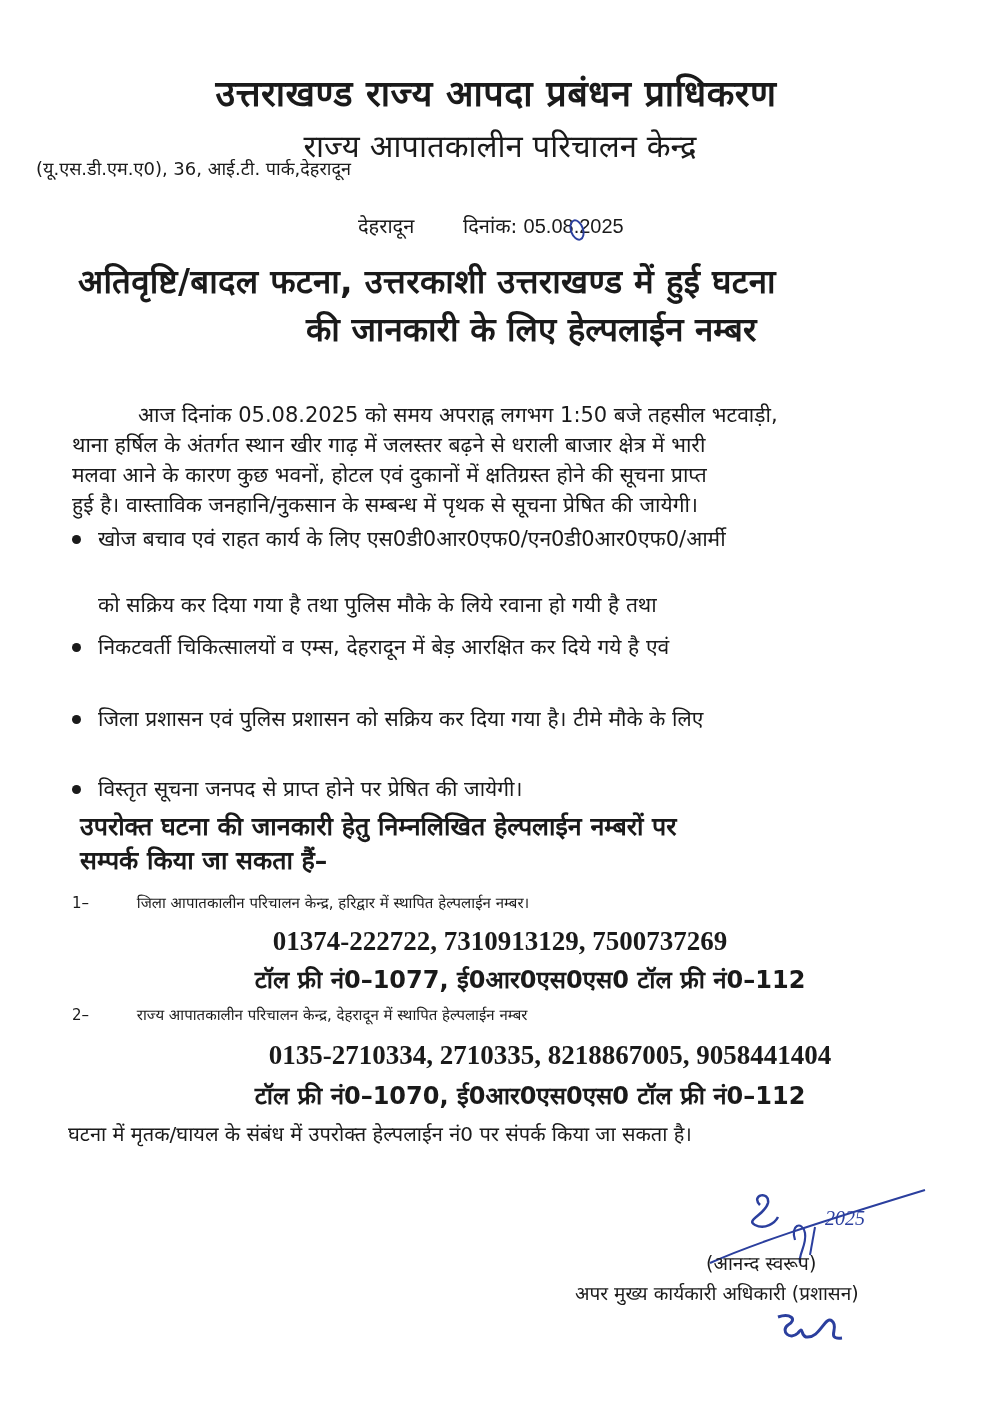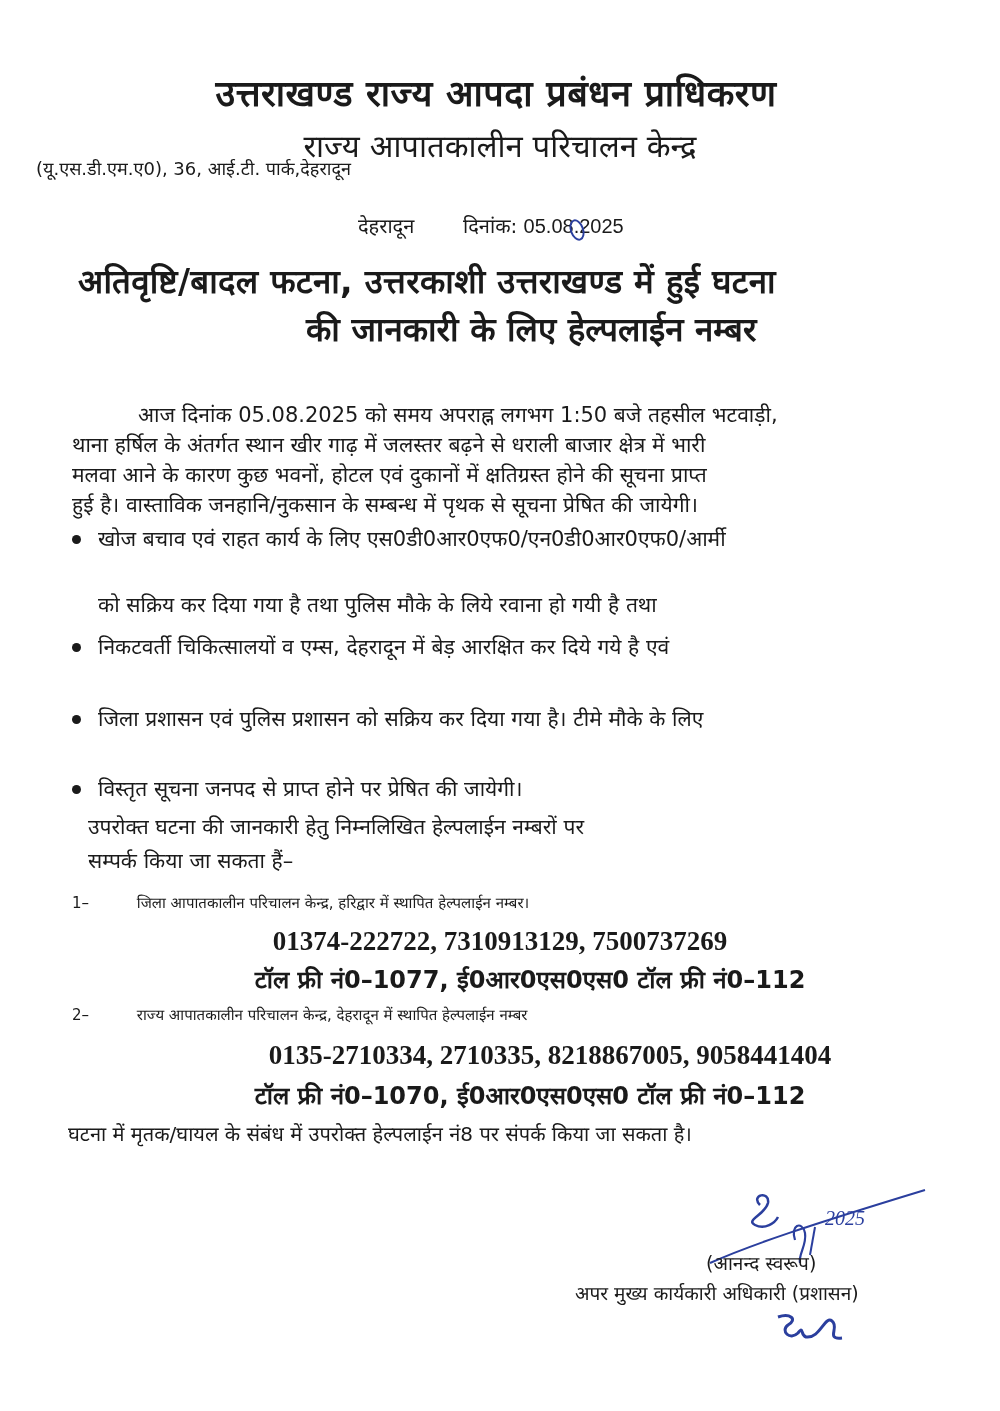--- a/index.html
+++ b/index.html
@@ -13,21 +13,21 @@
   .dateline .gap { display:inline-block; width:36px; }
   .datenum { font-family:"Liberation Sans", sans-serif; font-size:20px; position:relative; }
   .datemark { position:absolute; left:46px; top:4px; width:10px; height:18px; border:2px solid #2b3f9e; border-radius:50%; transform:rotate(-20deg); }
   .title1 { top:258px; left:78px; font-size:33px; font-weight:bold; letter-spacing:0.3px; }
   .title2 { top:306px; left:306px; font-size:33px; font-weight:bold; }
   .para { position:absolute; left:72px; width:866px; font-size:21px; line-height:30px; text-align:justify; }
   .para .indent { display:inline-block; width:66px; }
   .bullet { position:absolute; left:72px; width:866px; font-size:21px; line-height:30px; }
   .bullet .dot { position:absolute; left:0; top:11px; width:9px; height:9px; background:#1a1a1a; border-radius:50%; }
   .bullet .txt { position:absolute; left:26px; width:840px; text-align:justify; }
-  .bold-line { position:absolute; left:88px; width:866px; font-size:21px; font-weight:normal; line-height:34px; }
+  .bold-line { position:absolute; left:80px; width:866px; font-size:25px; font-weight:bold; line-height:34px; }
   .item { position:absolute; left:72px; font-size:15px; }
   .item .num { display:inline-block; width:60px; }
   .phones { position:absolute; left:0; width:1000px; text-align:center; font-family:"Liberation Serif", serif; font-size:27px; font-weight:bold; }
   .tollfree { position:absolute; left:0; width:1000px; text-align:center; font-size:24px; font-weight:bold; }
   .footer { top:1120px; left:68px; font-size:20px; }
   .signame { top:1250px; left:706px; font-size:19px; }
   .sigdesig { top:1280px; left:575px; font-size:19px; }
   .sig { position:absolute; }
 </style>
 </head>
@@ -102,21 +102,21 @@
 <div class="phones" style="top:926px;">01374-222722, 7310913129, 7500737269</div>
 <div class="tollfree" style="top:962px; left:30px;">टॉल फ्री नं0–1077, ई0आर0एस0एस0 टॉल फ्री नं0–112</div>
 
 <div class="item" style="top:1004px;">
   <span class="num">2–</span>
   <span>राज्य आपातकालीन परिचालन केन्द्र,  देहरादून में स्थापित हेल्पलाईन नम्बर</span>
 </div>
 <div class="phones" style="top:1040px; left:50px;">0135-2710334, 2710335, 8218867005, 9058441404</div>
 <div class="tollfree" style="top:1078px; left:30px;">टॉल फ्री नं0–1070, ई0आर0एस0एस0 टॉल फ्री नं0–112</div>
 
-<div class="abs footer">घटना में मृतक/घायल के संबंध में उपरोक्त हेल्पलाईन नं8 पर संपर्क किया जा सकता है।</div>
+<div class="abs footer">घटना में मृतक/घायल के संबंध में उपरोक्त हेल्पलाईन नं0 पर संपर्क किया जा सकता है।</div>
 
 <svg class="sig" style="left:690px; top:1185px;" width="250" height="80" viewBox="0 0 250 80">
   <path d="M70 20 C 60 10, 80 5, 78 18 C 75 30, 55 35, 65 40 C 75 45, 85 38, 88 32" stroke="#2b3f9e" stroke-width="2.5" fill="none"></path>
   <path d="M20 78 C 60 60, 120 40, 235 5" stroke="#2b3f9e" stroke-width="2" fill="none"></path>
   <path d="M105 55 C 100 40, 112 35, 115 48 C 117 60, 108 70, 110 78" stroke="#2b3f9e" stroke-width="2.2" fill="none"></path>
   <path d="M125 42 L 120 70" stroke="#2b3f9e" stroke-width="2" fill="none"></path>
   <text x="135" y="40" font-size="20" fill="#2b3f9e" font-style="italic" font-family="Liberation Serif, serif">2025</text>
 </svg>
 <div class="abs signame">(आनन्द स्वरूप)</div>
 <div class="abs sigdesig">अपर मुख्य कार्यकारी अधिकारी (प्रशासन)</div>

